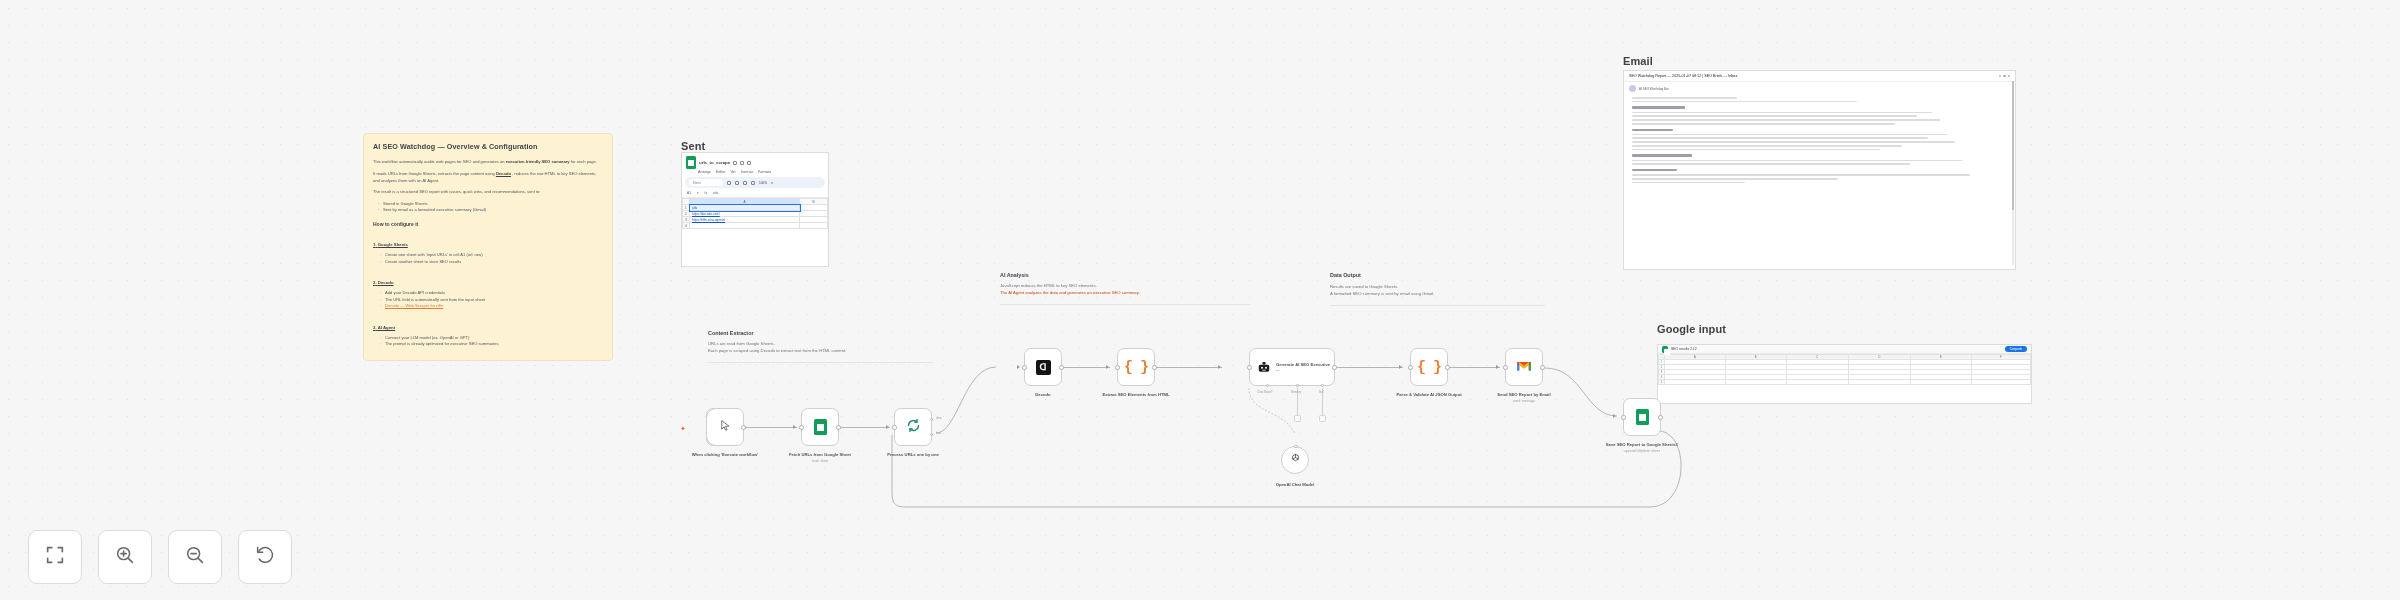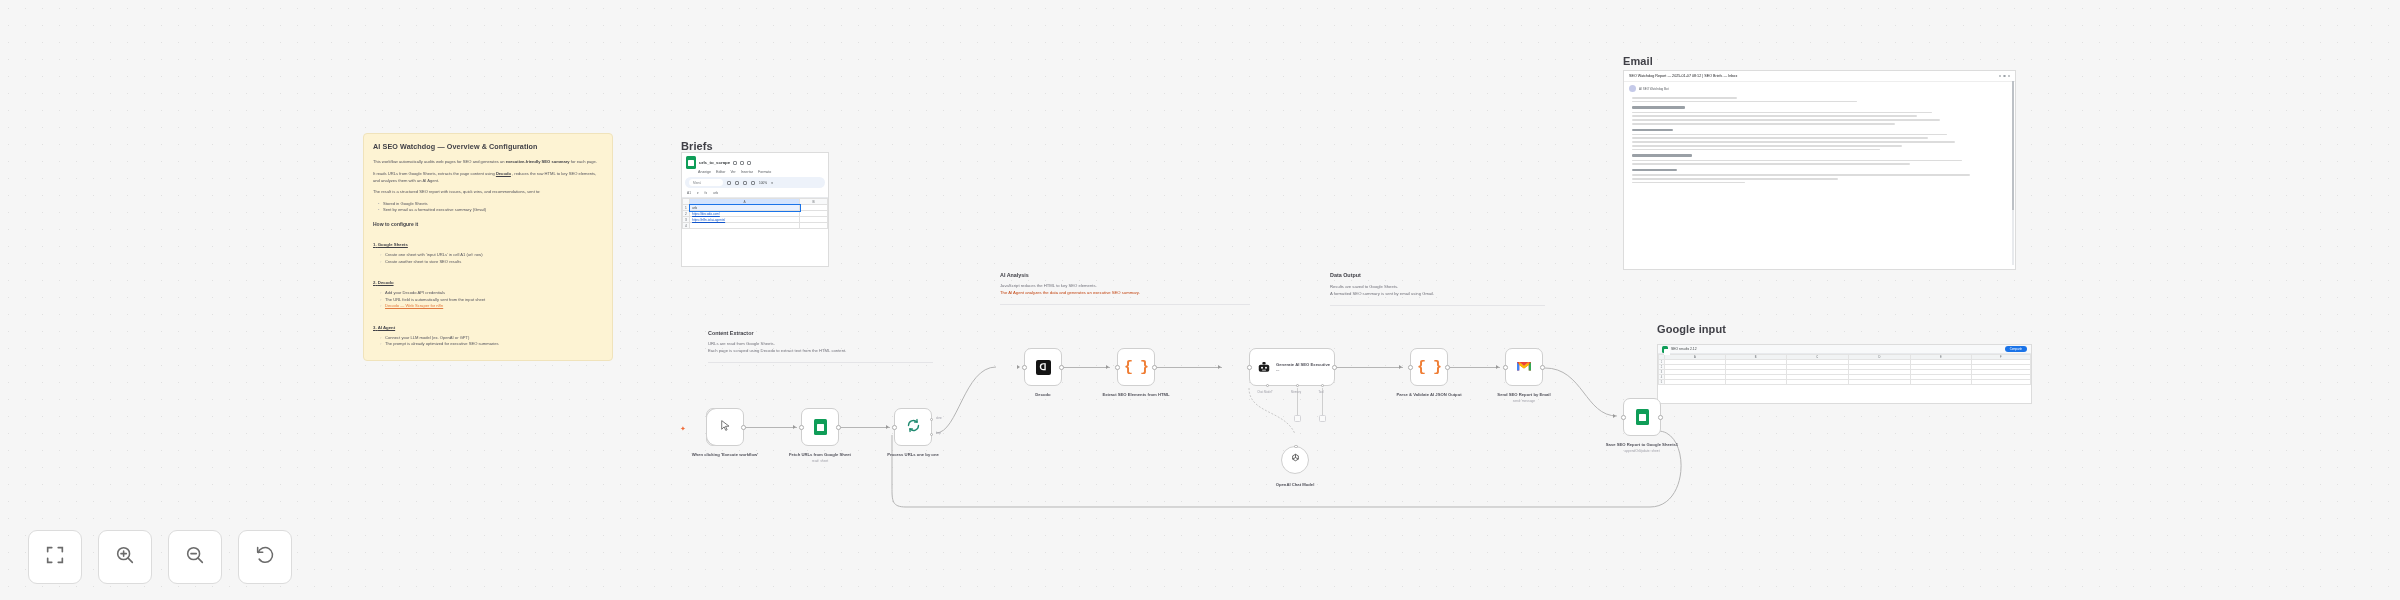--- a/index.html
+++ b/index.html
@@ -181,21 +181,21 @@
           <li>The prompt is already optimized for executive SEO summaries</li>
         </ul>
       </li>
       <li>
         
         
       </li>
     </ol>
   </div>
 
-  <div class="panel-label" style="left:681px; top:140px;">Briefs</div>
+  <div class="panel-label" style="left:681px; top:140px;">Sent</div>
   <div class="shot" style="left:681px; top:152px; width:148px; height:115px;">
     <div class="gs-bar">
       <span class="gs-ico"></span>
       <span class="gs-title">urls_to_scrape</span>
       <span class="gs-icn"></span>
       <span class="gs-icn"></span>
       <span class="gs-icn"></span>
     </div>
     <div class="gs-menu">
       <span>Anzeige</span>

